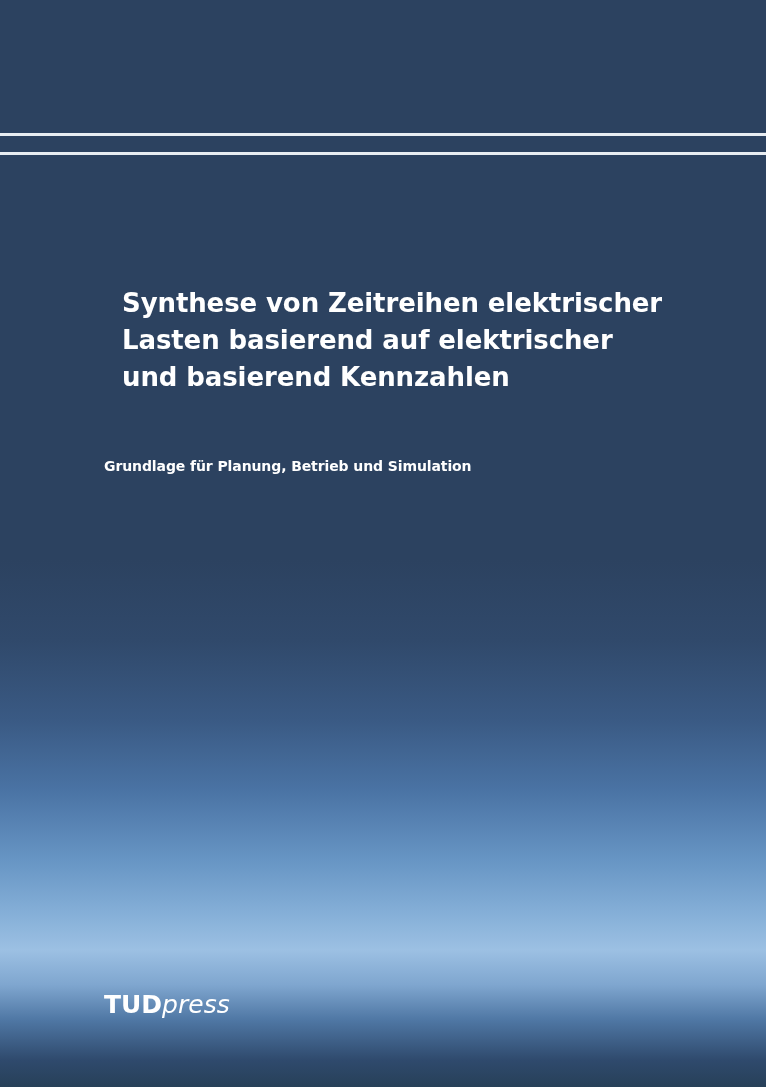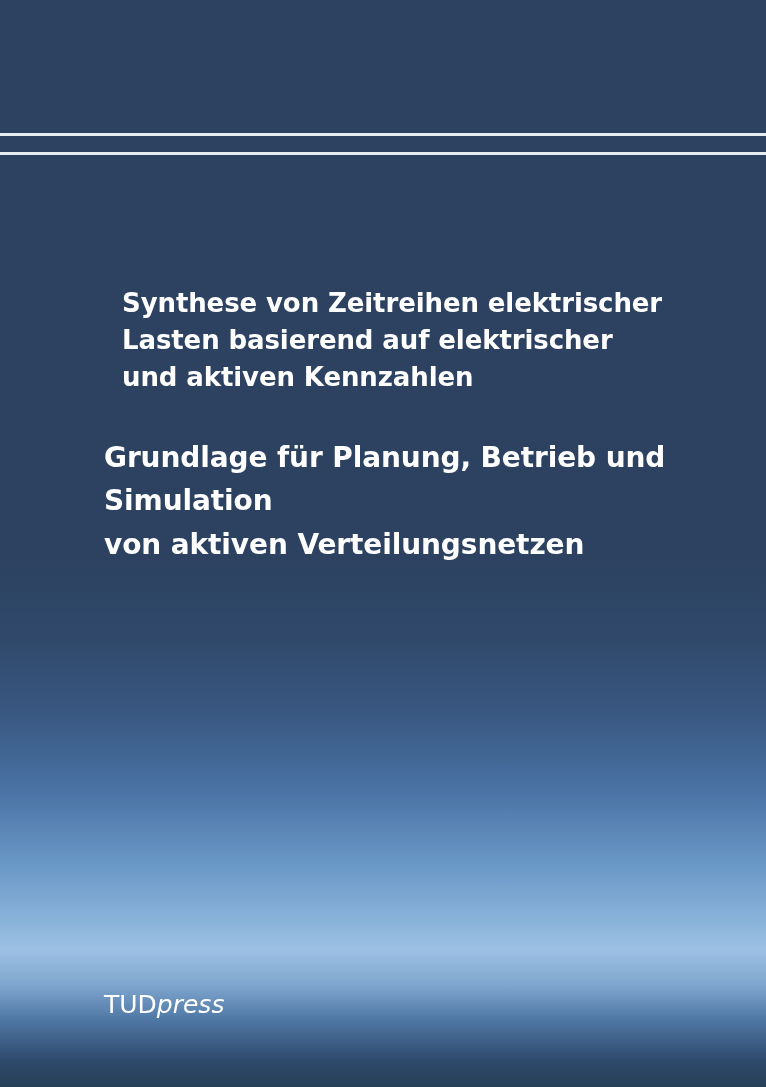--- a/index.html
+++ b/index.html
@@ -58,65 +58,64 @@
     color: #ffffff;
     font-size: 26px;
     font-weight: 700;
     line-height: 1.42;
     letter-spacing: -0.1px;
   }
 
   .subtitle {
     position: absolute;
     left: 104px;
-    top: 436px;
+    top: 456px;
     width: 620px;
     color: #ffffff;
-    font-size: 28px;
+    font-size: 14px;
     font-weight: 700;
     line-height: 1.55;
     letter-spacing: -0.1px;
   }
 
   .publisher {
     position: absolute;
     left: 104px;
     top: 992px;
     color: #ffffff;
     font-size: 25px;
     line-height: 1;
     white-space: nowrap;
   }
   .publisher .tud {
-    font-weight: 400;
+    font-weight: 700;
     letter-spacing: 0px;
   }
   .publisher .press {
     font-style: italic;
     font-weight: 400;
     letter-spacing: 0px;
   }
 </style>
 </head>
 <body>
 
 <div class="cover">
 
   <div class="rule rule-1"></div>
   <div class="rule rule-2"></div>
 
 
   <div class="title">
     <div>Synthese von Zeitreihen elektrischer</div>
     <div>Lasten basierend auf elektrischer</div>
-    <div>und aktiven Kennzahlen</div>
+    <div>und basierend Kennzahlen</div>
   </div>
 
   <div class="subtitle">
     <div>Grundlage für Planung, Betrieb und Simulation</div>
-    <div>von aktiven Verteilungsnetzen</div>
   </div>
 
   <div class="publisher">
     <span class="tud">TUD</span><span class="press">press</span>
   </div>
 
 </div>
 
 </body></html>

